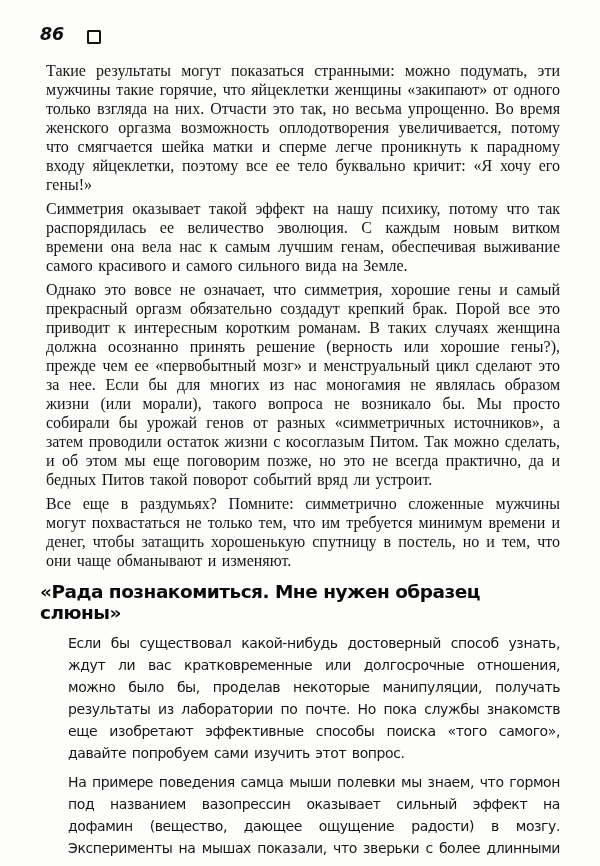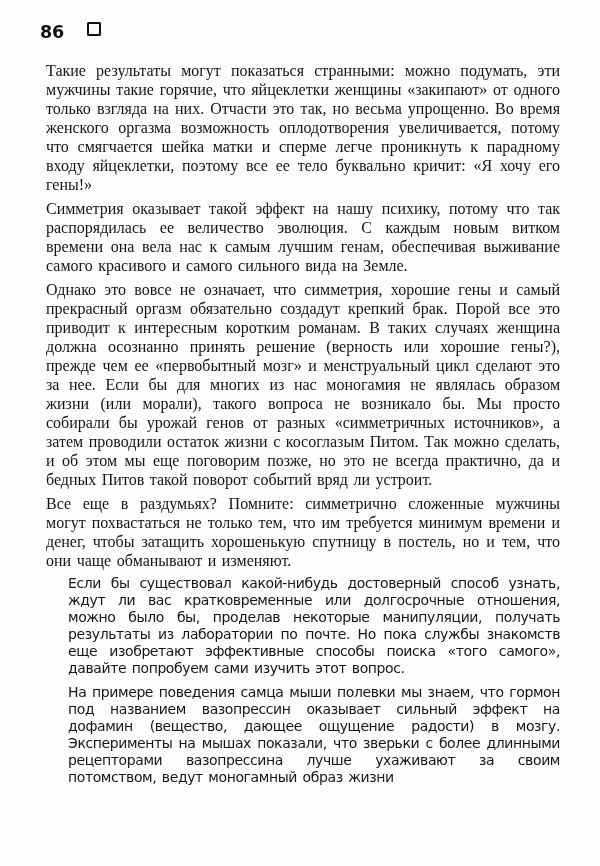--- a/index.html
+++ b/index.html
@@ -14,24 +14,25 @@
     margin: 0 auto;
     background: #fdfdfc;
     box-sizing: border-box;
     padding: 22px 40px 0 40px;
     overflow: hidden;
     color: #161616;
   }
   
   .page-header {
     display: flex;
-    align-items: flex-start;
+    align-items: flex-end;
     font-family: "DejaVu Sans", "Liberation Sans", sans-serif;
     margin-bottom: 17px;
     height: 22px;
+    font-style: italic;
   }
   .page-num {
     font-size: 17.5px;
     font-weight: bold;
     letter-spacing: -0.3px;
     color: #0e0e0e;
   }
   .bullet {
     width: 10px;
     height: 10px;
@@ -65,21 +66,21 @@
     letter-spacing: -0.5px;
     color: #0b0b0b;
     margin: 11px 0 9px 0;
   }
   .section-block {
     padding-left: 28px;
   }
   .section-block p {
     font-family: "DejaVu Sans", "Liberation Sans", sans-serif;
     font-size: 14px;
-    line-height: 17px;
+    line-height: 22px;
     letter-spacing: -0.4px;
     text-align: justify;
     margin: 0 0 7px 0;
     color: #161616;
   }
 </style>
 </head>
 <body>
 
 <div class="page">
@@ -88,20 +89,21 @@
     <span class="page-num">86</span>
     <span class="bullet"></span>
   </header>
 
   <main class="body-text">
     <p>Такие результаты могут показаться странными: можно подумать, эти мужчины такие горячие, что яйцеклетки женщины «закипают» от одного только взгляда на них. Отчасти это так, но весьма упрощенно. Во время женского оргазма возможность оплодотворения увеличивается, потому что смягчается шейка матки и сперме легче проникнуть к парадному входу яйцеклетки, поэтому все ее тело буквально кричит: «Я хочу его гены!»</p>
     <p>Симметрия оказывает такой эффект на нашу психику, потому что так распорядилась ее величество эволюция. С каждым новым витком времени она вела нас к самым лучшим генам, обеспечивая выживание самого красивого и самого сильного вида на Земле.</p>
     <p>Однако это вовсе не означает, что симметрия, хорошие гены и самый прекрасный оргазм обязательно создадут крепкий брак. Порой все это приводит к интересным коротким романам. В таких случаях женщина должна осознанно принять решение (верность или хорошие гены?), прежде чем ее «первобытный мозг» и менструальный цикл сделают это за нее. Если бы для многих из нас моногамия не являлась образом жизни (или морали), такого вопроса не возникало бы. Мы просто собирали бы урожай генов от разных «симметричных источников», а затем проводили остаток жизни с косоглазым Питом. Так можно сделать, и об этом мы еще поговорим позже, но это не всегда практично, да и бедных Питов такой поворот событий вряд ли устроит.</p>
     <p>Все еще в раздумьях? Помните: симметрично сложенные мужчины могут похвастаться не только тем, что им требуется минимум времени и денег, чтобы затащить хорошенькую спутницу в постель, но и тем, что они чаще обманывают и изменяют.</p>
 
+    <h2 class="section-heading">«Рада познакомиться. Мне нужен образец слюны»</h2>
 
     <div class="section-block">
       <p>Если бы существовал какой-нибудь достоверный способ узнать, ждут ли вас кратковременные или долгосрочные отношения, можно было бы, проделав некоторые манипуляции, получать результаты из лаборатории по почте. Но пока службы знакомств еще изобретают эффективные способы поиска «того самого», давайте попробуем сами изучить этот вопрос.</p>
       <p>На примере поведения самца мыши полевки мы знаем, что гормон под названием вазопрессин оказывает сильный эффект на дофамин (вещество, дающее ощущение радости) в мозгу. Эксперименты на мышах показали, что зверьки с более длинными рецепторами вазопрессина лучше ухаживают за своим потомством, ведут моногамный образ жизни</p>
     </div>
   </main>
 
 </div>
 
 </body></html>

